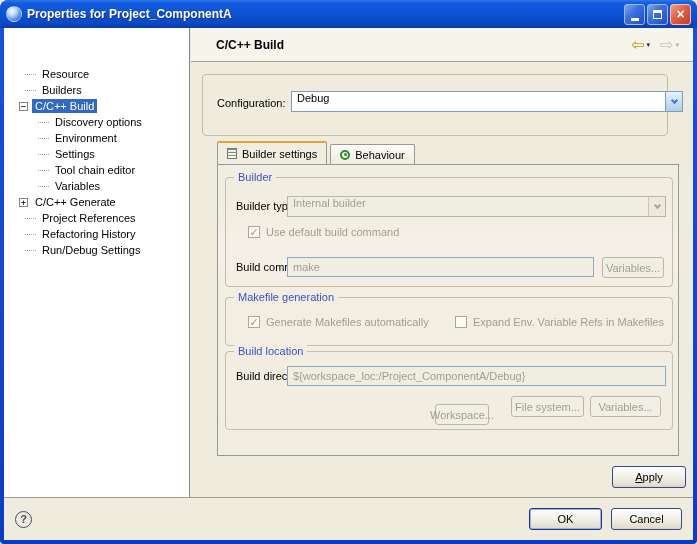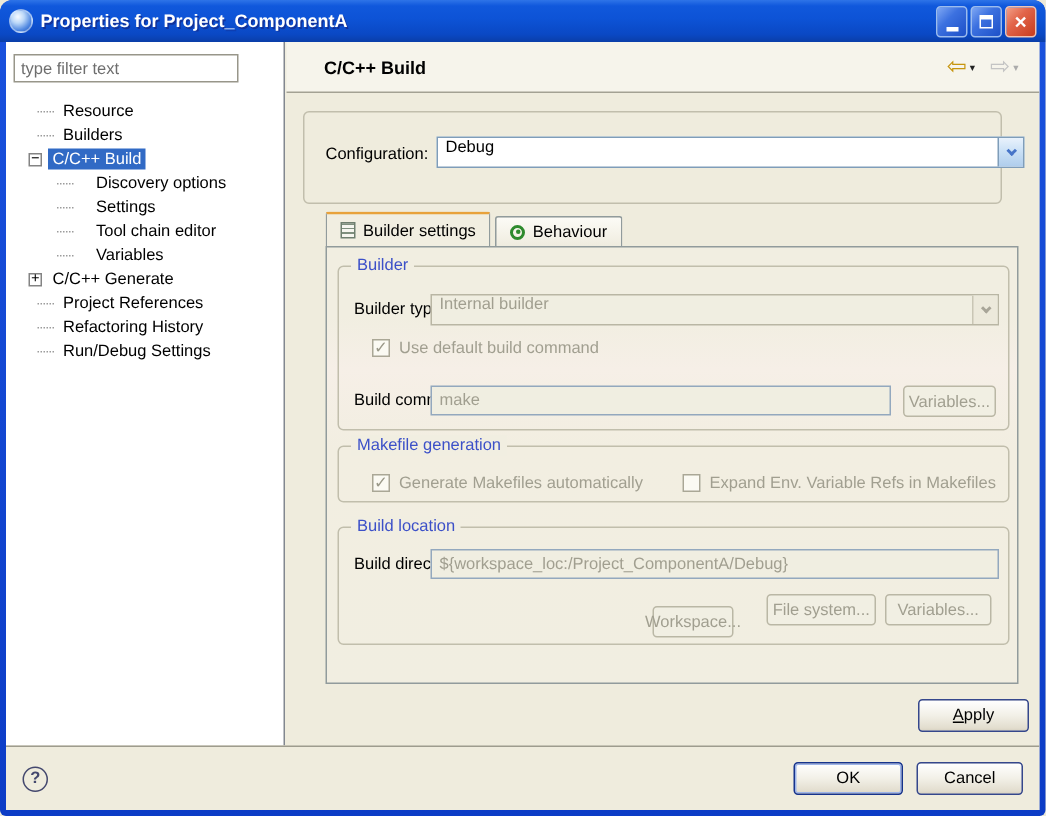--- a/index.html
+++ b/index.html
@@ -35,21 +35,21 @@
   .sidebar { position:absolute; left:0; top:0; width:186px; height:469px; background:#fff;
     border-right:1px solid #82878F; }
   .filter { position:absolute; left:5px; top:8px; width:150px; height:19px;
     border:1px solid #98968A; background:#fff; font:11px "Liberation Sans",sans-serif;
     padding:1px 4px; color:#444; }
   .filter::placeholder { color:#6E6E6E; opacity:1; }
   .tree { position:absolute; left:0; top:38px; right:1px; }
   .trow { height:16px; display:flex; align-items:center; white-space:nowrap; cursor:default; }
   .trow.lvl1 { padding-left:21px; }
   .trow.lvl1e { padding-left:15px; }
-  .trow.lvl2 { padding-left:34px;gap:9px; }
+  .trow.lvl2 { padding-left:34px; }
   .dots { width:11px; height:1px; border-top:1px dotted #9C9C9C; margin-right:3px; flex:none; }
   .expander { width:9px; height:9px; border:1px solid #848484; background:#fff; flex:none;
     font:9px "DejaVu Sans Mono", monospace; line-height:7px; text-align:center; margin-right:4px; color:#000; }
   .tlabel { padding:1px 3px; }
   .tlabel.sel { background:#316AC5; color:#fff; }
 
   
   .content { position:absolute; left:187px; top:0; right:0; height:469px; }
   .chead { height:34px; background:#F6F4EB; border-bottom:1px solid #A3A193;
     display:flex; align-items:center; padding:0 12px 0 25px; }
@@ -95,21 +95,21 @@
   .icon-target { width:10px; height:10px; border:2px solid #2E8B2E; border-radius:50%;
     margin-right:5px; display:flex; align-items:center; justify-content:center; }
   .icon-target .dot { width:3px; height:3px; background:#2E8B2E; border-radius:50%; }
 
   .tabpage { position:absolute; left:26px; top:102px; width:462px; height:292px;
     border:1px solid #919B9C;
     background:linear-gradient(180deg,#F1EEE1 0%,#F1EEE1 16%,#F6EFE7 28%,#F2EEE1 46%,#F1EEE1 100%); }
   .tabpage .glabel { background:#F1EEE1; }
 
   .grp-builder { left:7px; top:12px; width:448px; height:110px; }
-  .grp-make    { left:7px; top:132px; width:448px; height:38px;padding-left:12px; }
+  .grp-make    { left:7px; top:132px; width:448px; height:49px;padding-left:12px; }
   .grp-loc     { left:7px; top:186px; width:448px; height:79px; }
 
   .lbl { position:absolute; white-space:nowrap; }
   .field { position:absolute; background:#F0EEE1; border:1px solid #93A8BE; color:#A19F90;
     padding:0 5px; height:20px; line-height:18px; white-space:nowrap; overflow:hidden; }
   .row { position:absolute; display:flex; align-items:center; }
   .cb { width:12px; height:12px; border:1px solid #AAA796; background:#FBFAF3; flex:none;
     display:flex; align-items:center; justify-content:center; margin-right:6px; }
   .cb .mark { color:#9B9989; font-size:11px; line-height:10px; margin-top:-1px; }
   .dim { color:#A19F90; }
@@ -147,37 +147,40 @@
         </span>
       <span class="tb-btn red">
           <span class="g-close">×</span>
         </span>
     </span>
   </div>
 
   <div class="inner">
 
     <div class="sidebar">
-      <input class="filter" placeholder="type filter text" style="">
       <div class="tree">
         <div class="trow lvl1">
             <span class="dots"></span>
             <span class="tlabel">Resource</span>
           </div>
         <div class="trow lvl1">
             <span class="dots"></span>
             <span class="tlabel">Builders</span>
           </div>
         <div class="trow lvl1e">
             <span class="expander">−</span>
             <span class="tlabel sel">C/C++ Build</span>
           </div>
         <div class="trow lvl2">
             <span class="dots"></span>
             <span class="tlabel">Discovery options</span>
+          </div>
+        <div class="trow lvl2">
+            <span class="dots"></span>
+            <span class="tlabel">Environment</span>
           </div>
         <div class="trow lvl2">
             <span class="dots"></span>
             <span class="tlabel">Settings</span>
           </div>
         <div class="trow lvl2">
             <span class="dots"></span>
             <span class="tlabel">Tool chain editor</span>
           </div>
         <div class="trow lvl2">

